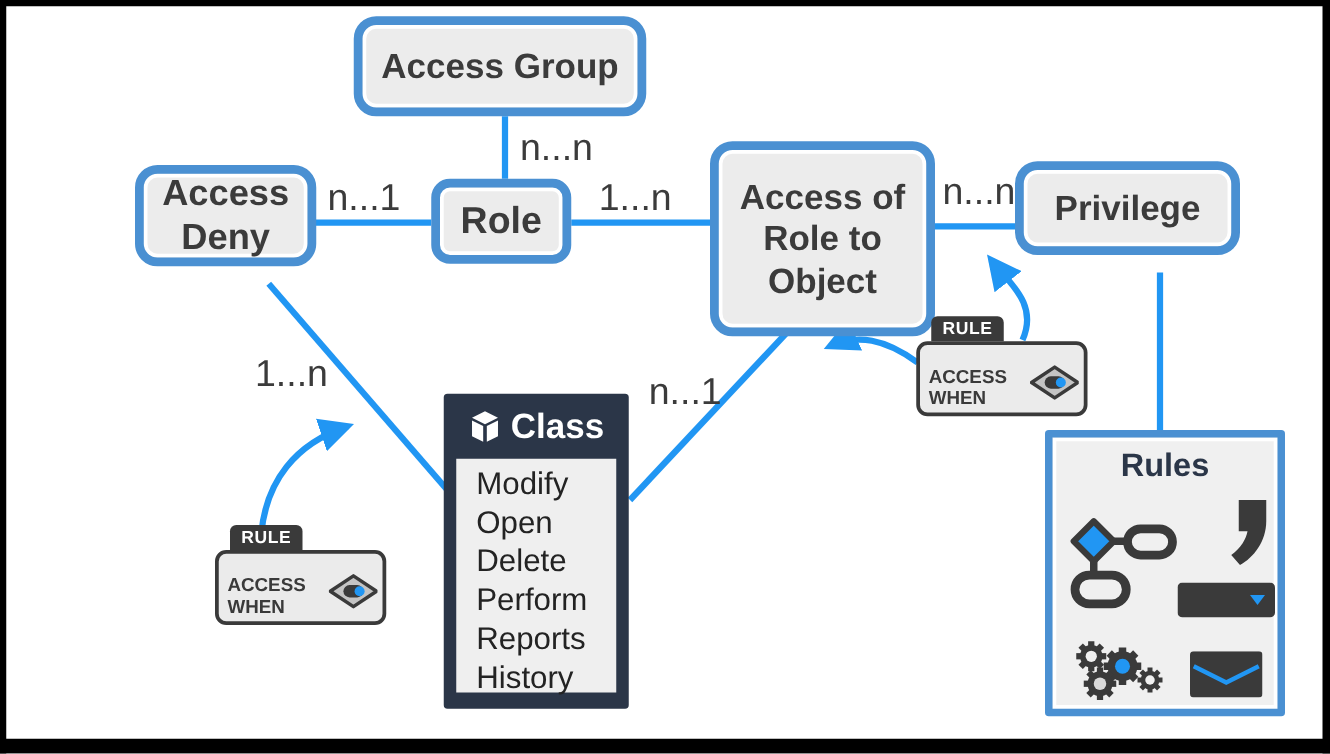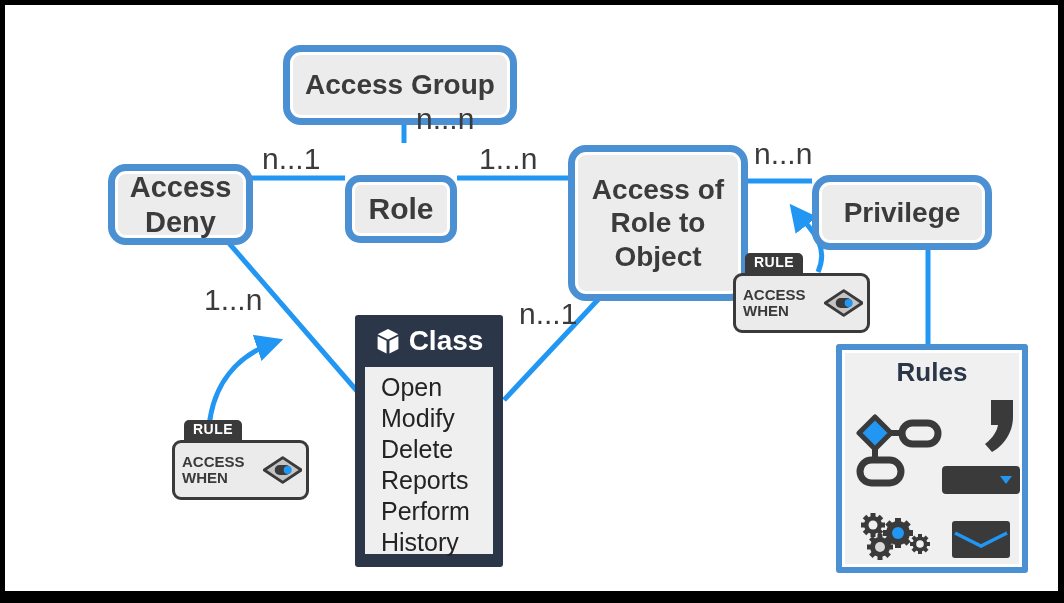--- a/index.html
+++ b/index.html
@@ -29,27 +29,27 @@
   .arrow{stroke:var(--color-connector);stroke-width:5;fill:none;}
 
   
   .entity{
     position:absolute;z-index:2;
     border:7px solid var(--color-box_border);
     border-radius:18px;
     background:var(--color-box_fill);
     box-shadow:inset 0 0 0 3px #ffffff;
     display:flex;align-items:center;justify-content:center;text-align:center;
-    font-size:28px;font-weight:600;color:var(--color-text);line-height:1.18;margin-top:32px;
+    font-size:28px;font-weight:600;color:var(--color-text);line-height:1.18;
   }
   #box-access-group{left:283px;top:13px;width:234px;height:80px;}
   #box-access-deny{left:108px;top:132px;width:145px;height:81px;font-size:29px;}
   #box-role{left:345px;top:143px;width:112px;height:68px;border-radius:15px;font-size:30px;}
   #box-aro{left:568px;top:113px;width:180px;height:156px;padding:0 8px;}
-  #box-privilege{left:812px;top:143px;width:180px;height:75px;}
+  #box-privilege{left:812px;top:129px;width:180px;height:75px;}
 
   
   .mult{position:absolute;z-index:2;font-size:30px;color:var(--color-text);}
   #m-group-role{left:416px;top:102px;}
   #m-deny-role{left:262px;top:142px;}
   #m-role-aro{left:479px;top:142px;}
   #m-aro-priv{left:754px;top:137px;}
   #m-deny-class{left:204px;top:283px;}
   #m-aro-class{left:519px;top:297px;}
 
@@ -88,21 +88,21 @@
   
   .rule-badge{position:absolute;z-index:3;}
   .rule-tab{
     display:inline-block;background:var(--color-icon_dark);color:#fff;
     font-size:14px;font-weight:700;letter-spacing:.5px;
     padding:1px 9px 3px;border-radius:5px 5px 0 0;margin-left:12px;
   }
   .rule-body{
     width:137px;height:60px;background:#ebebeb;
     border:3.5px solid var(--color-icon_dark);border-radius:9px;
-    display:flex;align-items:center;gap:18px;padding:3px 4px 3px 7px;
+    display:flex;align-items:flex-end;gap:18px;padding:3px 4px 3px 7px;
   }
   .rule-body .aw{font-size:15px;font-weight:700;line-height:1.1;color:var(--color-icon_dark);}
   #badge-left{left:172px;top:420px;}
   #badge-right{left:733px;top:253px;}
 </style>
 </head>
 <body>
 
 <div class="stage">
 
@@ -141,25 +141,25 @@
     <div class="hdr">
       <svg width="26" height="27" viewBox="0 0 24 26">
         <polygon points="12,1 22,6 12,11 2,6" fill="#ffffff"></polygon>
         <polygon points="2,8 10.6,12.3 10.6,24.5 2,20.2" fill="#ffffff"></polygon>
         <polygon points="22,8 13.4,12.3 13.4,24.5 22,20.2" fill="#ffffff"></polygon>
       </svg>
       <span>Class</span>
     </div>
     <div class="panel">
       <ul>
+        <li>Modify</li>
         <li>Open</li>
-        <li>Modify</li>
         <li>Delete</li>
+        <li>Perform</li>
         <li>Reports</li>
-        <li>Perform</li>
         <li>History</li>
       </ul>
     </div>
   </div>
 
   <div id="rules-box">
     <div class="title">Rules</div>
 
     <span class="ric" id="icon-flowchart">
       <svg width="86" height="74" viewBox="0 0 86 74">

